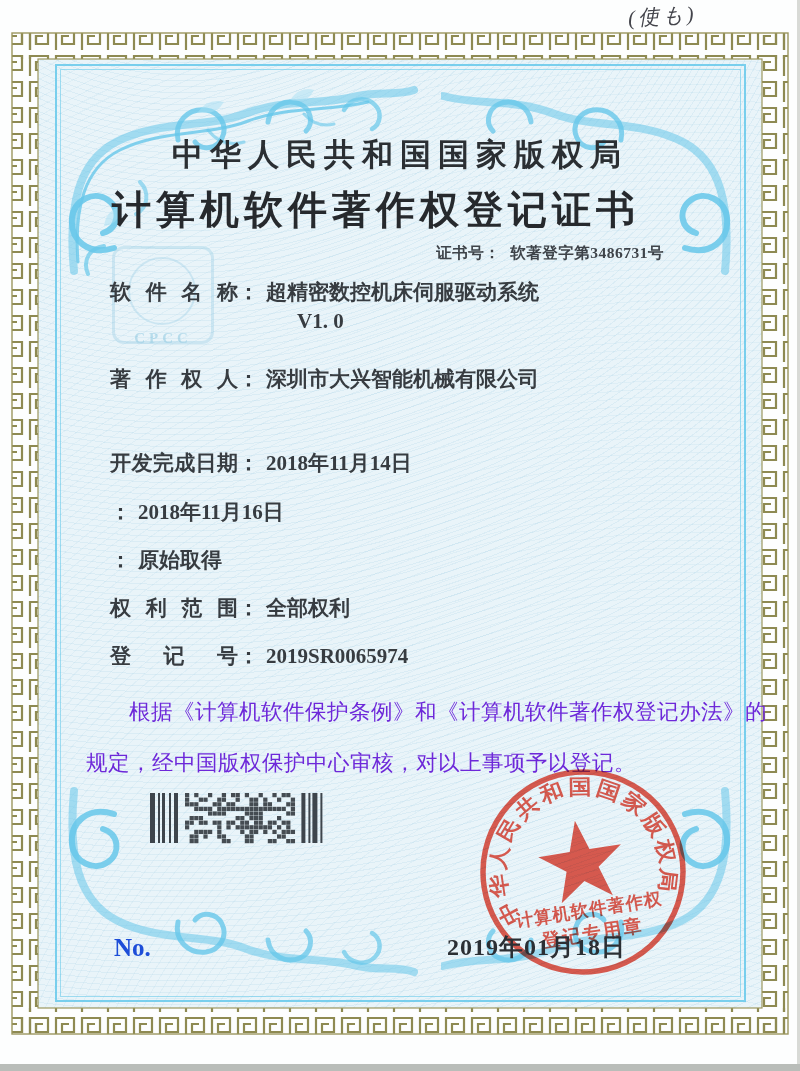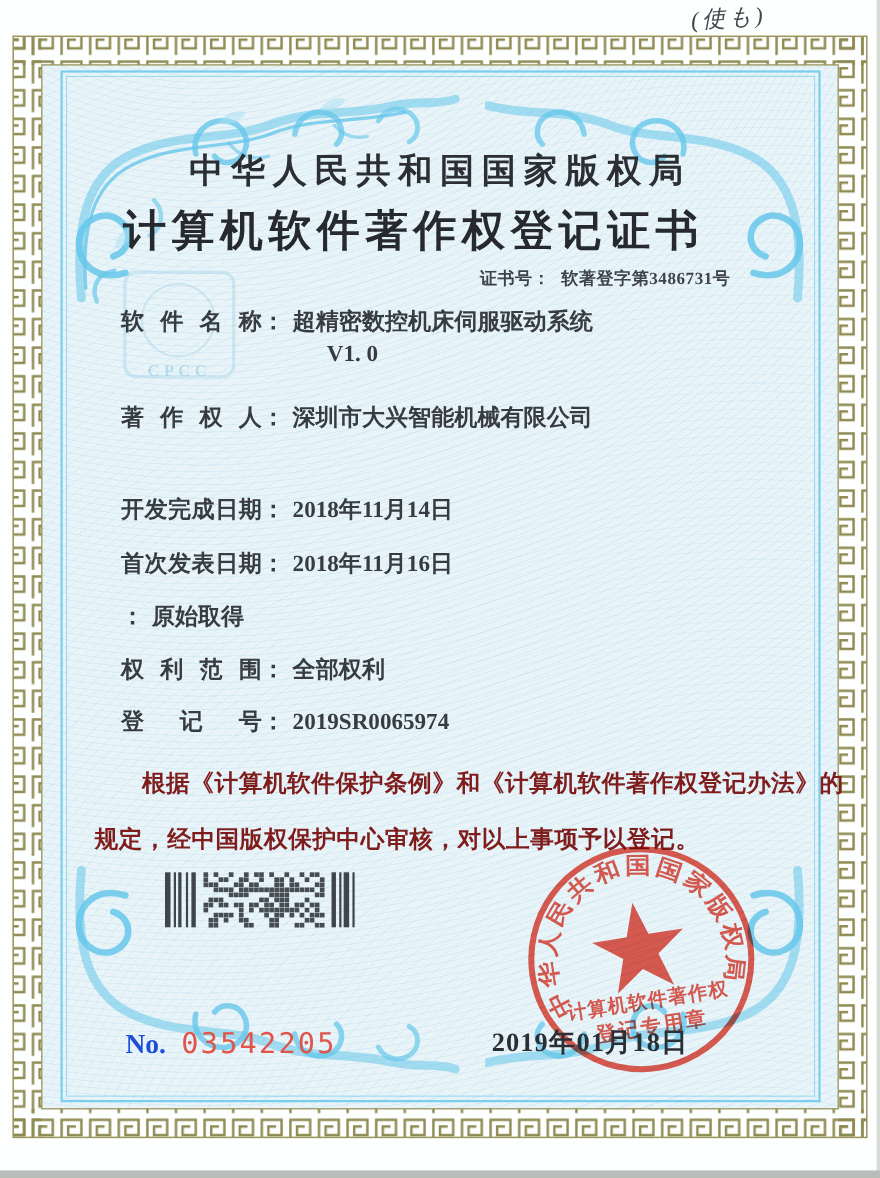--- a/index.html
+++ b/index.html
@@ -64,21 +64,21 @@
     font-size:15px;letter-spacing:4px;color:rgba(130,195,222,.6);font-weight:bold;
   }
 
   .row{position:absolute;left:110px;display:flex;align-items:baseline;
        font-size:21px;font-weight:600;color:#373c41;white-space:nowrap;}
   .flabel{display:inline-block;width:128px;text-align:justify;text-align-last:justify;}
   .fcolon{display:inline-block;width:20px;}
   .fvalue{margin-left:8px;}
   .value-line2{position:absolute;left:266px;font-size:21px;font-weight:600;color:#373c41;margin-left:31px;}
 
-  .statement-line{position:absolute;font-size:21.5px;font-weight:700;color:#7f1d1d;
+  .statement-line{position:absolute;font-size:21.5px;font-weight:400;color:#6d28d9;
                   letter-spacing:.5px;white-space:nowrap;}
 
   .barcode{position:absolute;left:150px;top:790px;}
 
   .seal{position:absolute;left:473px;top:762px;width:220px;height:220px;
         opacity:.92;mix-blend-mode:multiply;}
   .issue-date{
     position:absolute;left:447px;top:931px;font-size:24px;font-weight:bold;
     color:#2b2f34;letter-spacing:1px;z-index:5;white-space:nowrap;
   }
@@ -182,21 +182,20 @@
   <span class="fvalue">深圳市大兴智能机械有限公司</span>
 </div>
 
 <div class="row" style="top:449px">
   <span class="flabel">开发完成日期</span>
     <span class="fcolon">：</span>
   <span class="fvalue">2018年11月14日</span>
 </div>
 
 <div class="row" style="top:498px">
-  <span class="flabel">首次发表日期</span>
     <span class="fcolon">：</span>
   <span class="fvalue">2018年11月16日</span>
 </div>
 
 <div class="row" style="top:546px">
     <span class="fcolon">：</span>
   <span class="fvalue">原始取得</span>
 </div>
 
 <div class="row" style="top:594px">
@@ -371,17 +370,16 @@
     <polygon fill="#e94f41" points="110,58 120,88.2 151.8,88.4 126.2,107.3 135.9,137.6 110,119 84.1,137.6 93.8,107.3 68.2,88.4 100,88.2"></polygon>
     <text x="110" y="154" text-anchor="middle" font-size="17.5" font-weight="bold" fill="#e94f41" letter-spacing="1">计算机软件著作权</text>
     <text x="110" y="178" text-anchor="middle" font-size="18.5" font-weight="bold" fill="#e94f41" letter-spacing="2">登记专用章</text>
   </g>
 </svg>
 
 <div class="issue-date">2019年01月18日</div>
 
 <div class="serial">
   <span class="prefix">No.</span>
-  <span class="num">03542205</span>
 </div>
 
 <div class="scan-edge-right"></div>
 <div class="scan-edge-bottom"></div>
 
 </body></html>

